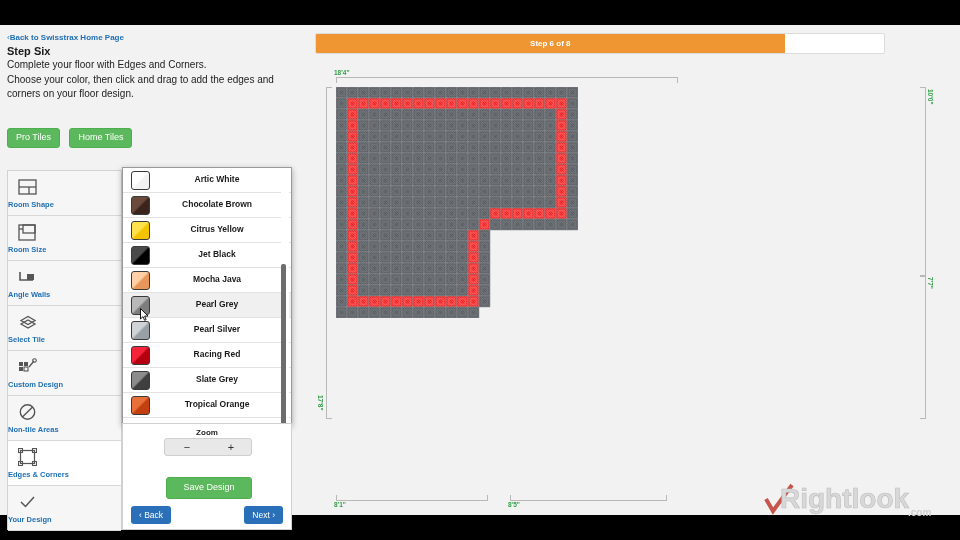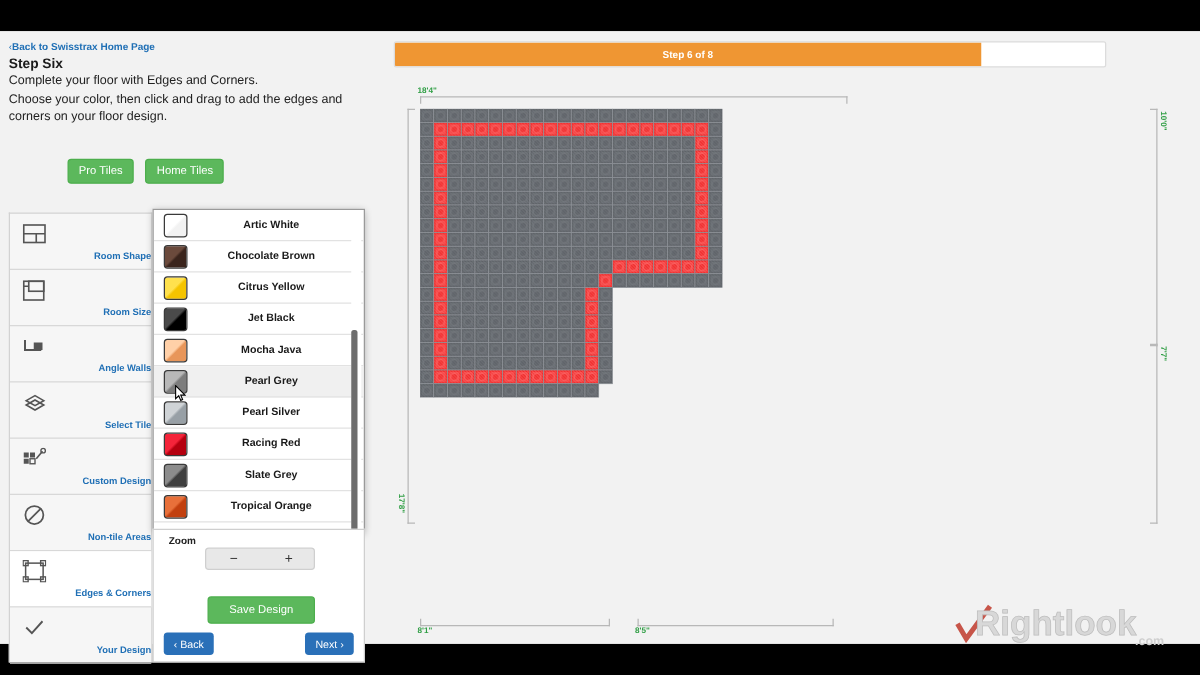--- a/index.html
+++ b/index.html
@@ -16,32 +16,32 @@
   #version{position:absolute;right:4px;top:1px;font-size:5px;color:#777;letter-spacing:.2px;}
 
   
   #left{position:absolute;left:0;top:0;width:300px;height:490px;background:#f2f2f2;}
   #backlink{position:absolute;left:7px;top:8px;font-size:8px;color:#1f6fb5;font-weight:bold;
             text-decoration:none;white-space:nowrap;}
   #backlink .chev{font-weight:normal;}
   #steptitle{position:absolute;left:7px;top:20px;font-size:11px;font-weight:bold;color:#1a1a1a;}
   #intro{position:absolute;left:7px;top:33px;width:280px;font-size:10px;color:#222;line-height:1.45;}
 
-  #tilebtns{position:absolute;left:7px;top:101px;margin-left:47px;}
+  #tilebtns{position:absolute;left:7px;top:101px;}
   .gbtn{display:inline-block;background:#5cb85c;border:1px solid #4cae4c;border-radius:3px;
         color:#fff;font-size:9px;padding:4px 8px 5px;margin-right:5px;cursor:pointer;line-height:1;}
 
   
   #accordion{position:absolute;left:7px;top:145px;width:115px;height:360px;
              background:#f6f6f6;border:1px solid #d2d2d2;border-bottom:none;box-sizing:border-box;}
   .acc-item{position:relative;height:45px;border-bottom:1px solid #d8d8d8;box-sizing:border-box;
             cursor:pointer;}
   .acc-item.active{background:#ffffff;}
   .acc-ico{position:absolute;left:10px;top:7px;width:20px;height:18px;color:#555;}
-  .acc-lbl{position:absolute;left:0;right:0;bottom:6px;text-align:right;font-size:7.5px;
+  .acc-lbl{position:absolute;left:0;right:0;bottom:6px;text-align:left;font-size:7.5px;
            font-weight:bold;color:#1f6fb5;}
 
   
   #dropdown{position:absolute;left:122px;top:142px;width:170px;height:258px;background:#fff;
             border:1px solid #9a9a9a;box-sizing:border-box;
             box-shadow:0 2px 6px rgba(0,0,0,.32);overflow:hidden;}
   .copt{position:relative;height:25px;border-bottom:1px solid #e2e2e2;box-sizing:border-box;}
   .copt.sel{background:#f0f0f0;padding-left:24px;}
   .sw{position:absolute;left:8px;top:3px;width:19px;height:19px;border:1px solid #3a3a3a;
       border-radius:3px;box-sizing:border-box;}
@@ -49,21 +49,21 @@
          font-weight:bold;color:#1a1a1a;}
   .copt.sel .cname{font-weight:bold;}
   #scrolltrack{position:absolute;right:2px;top:1px;width:8px;bottom:1px;background:#fff;}
   #scrollthumb{position:absolute;right:3px;top:95px;width:5px;height:162px;background:#6d6d6d;
                border-radius:2px;}
   #cursor{position:absolute;left:140px;top:283px;width:9px;height:13px;z-index:20;}
 
   
   #botcard{position:absolute;left:122px;top:398px;width:170px;height:107px;background:#fff;
            border:1px solid #cfcfcf;box-sizing:border-box;}
-  #zoomlabel{position:absolute;left:12px;right:0;top:4px;text-align:left;font-size:8px;
+  #zoomlabel{position:absolute;left:0;right:0;top:4px;text-align:center;font-size:8px;
              font-weight:bold;color:#222;}
   #zoomgrp{position:absolute;left:41px;top:14px;width:88px;height:18px;background:#e8e8e8;
            border:1px solid #cfcfcf;border-radius:3px;box-sizing:border-box;}
   .zbtn{position:absolute;top:0;width:44px;height:16px;line-height:16px;text-align:center;
         font-size:11px;color:#333;cursor:pointer;}
   #zminus{left:0;} #zplus{left:44px;}
   #savebtn{position:absolute;left:43px;top:53px;width:84px;height:20px;background:#5cb85c;
            border:1px solid #4cae4c;border-radius:3px;color:#fff;font-size:9px;line-height:19px;
            text-align:center;cursor:pointer;}
   .navbtn{position:absolute;top:82px;height:18px;background:#2a70b8;border-radius:3px;color:#fff;

